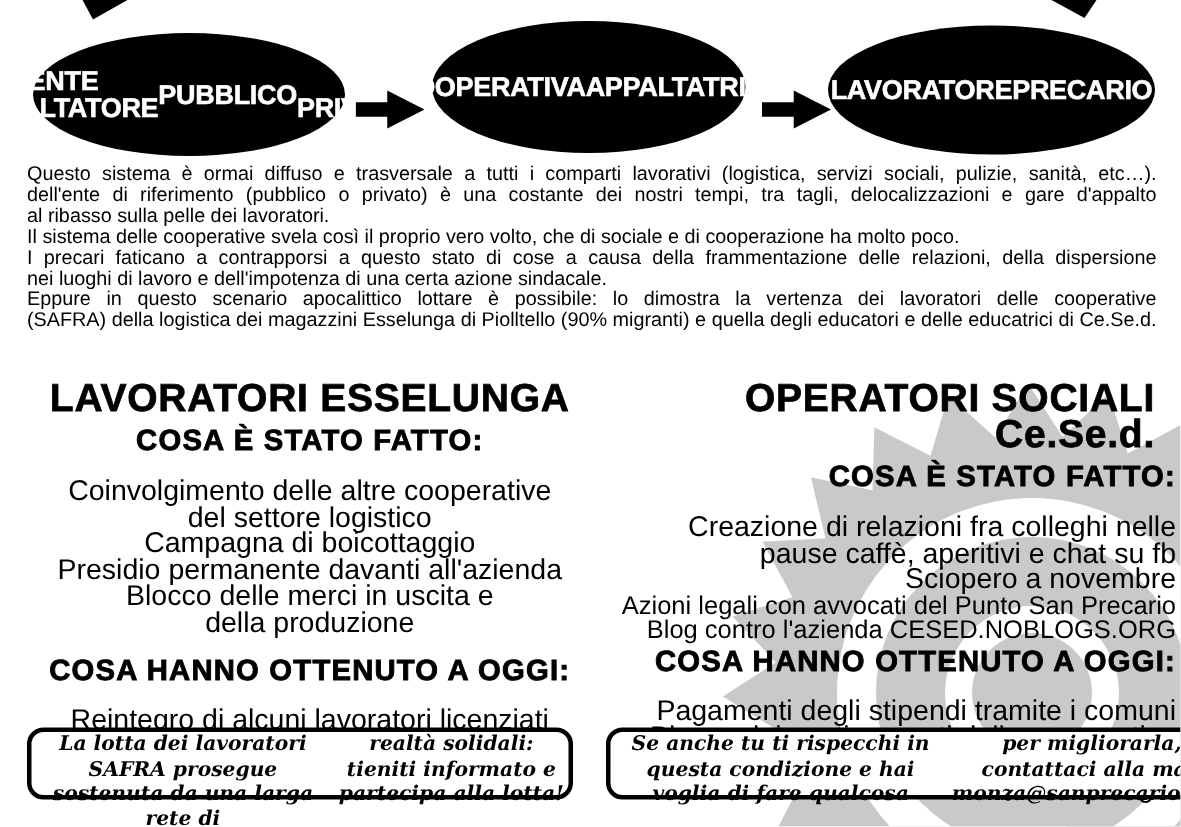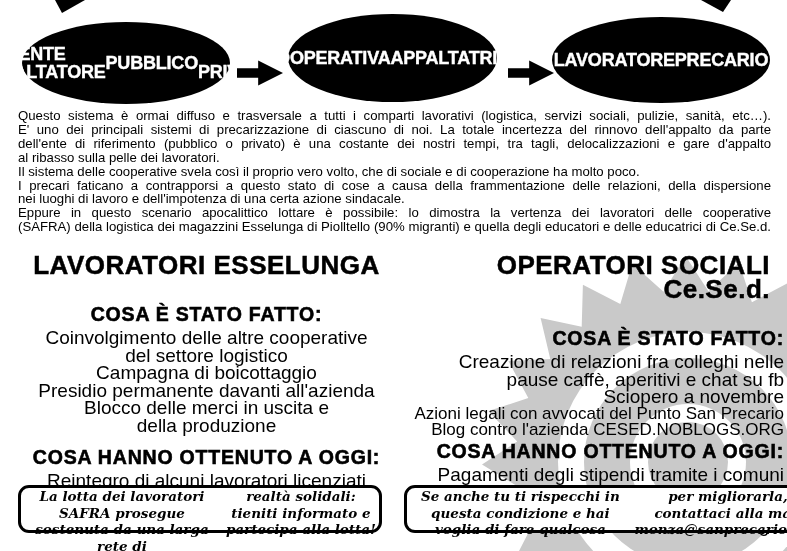--- a/index.html
+++ b/index.html
@@ -34,22 +34,22 @@
   .intro .j{text-align:justify;text-align-last:justify}
 
   
   .col{position:absolute;top:253px;z-index:2}
   .col-left{left:18px;width:377px;text-align:center}
   .col-right{left:395px;width:389px;text-align:right}
   .col-title{font-size:26px;line-height:24px;font-weight:bold;letter-spacing:0.5px;
              -webkit-text-stroke:0.5px currentColor}
   .col-right .col-title{padding-right:14px}
   .sec-heading{font-size:19.5px;line-height:18px;font-weight:bold;letter-spacing:0.8px;
-               margin-top:28px;-webkit-text-stroke:0.6px currentColor}
-  .items{margin-top:6px}
+               margin-top:8px;-webkit-text-stroke:0.6px currentColor}
+  .items{margin-top:16px}
   .item{font-size:19px;line-height:17.5px}
   .item.small{font-size:17px;line-height:16.5px}
   .col-left .sec2{margin-top:14px}
   .col-right .sec2{margin-top:3px}
   .col-right .items2 .item{line-height:17px}
 
   
   .note{position:absolute;top:485px;height:48px;z-index:3;background:var(--paper,#fff);
         border:3.5px solid var(--ink,#000);border-radius:11px;
         display:flex;flex-direction:row;justify-content:center;text-align:center;
@@ -87,21 +87,20 @@
     </div>
     <div class="arrow a2"></div>
     <div class="ellipse e3">
       <span>LAVORATORE</span>
       <span>PRECARIO</span>
     </div>
   </div>
 
   <div class="intro">
     <div class="j">Questo sistema è ormai diffuso e trasversale a tutti i comparti lavorativi (logistica, servizi sociali, pulizie, sanità, etc…).</div>
-    <div class="j">E' uno dei principali sistemi di precarizzazione di ciascuno di noi. La totale incertezza del rinnovo dell'appalto da parte</div>
     <div class="j">dell'ente di riferimento (pubblico o privato) è una costante dei nostri tempi, tra tagli, delocalizzazioni e gare d'appalto</div>
     <div>al ribasso sulla pelle dei lavoratori.</div>
     <div>Il sistema delle cooperative svela così il proprio vero volto, che di sociale e di cooperazione ha molto poco.</div>
     <div class="j">I precari faticano a contrapporsi a questo stato di cose a causa della frammentazione delle relazioni, della dispersione</div>
     <div>nei luoghi di lavoro e dell'impotenza di una certa azione sindacale.</div>
     <div class="j">Eppure in questo scenario apocalittico lottare è possibile: lo dimostra la vertenza dei lavoratori delle cooperative</div>
     <div class="j">(SAFRA) della logistica dei magazzini Esselunga di Piolltello (90% migranti) e quella degli educatori e delle educatrici di Ce.Se.d.</div>
   </div>
 
   <div class="col col-left">

